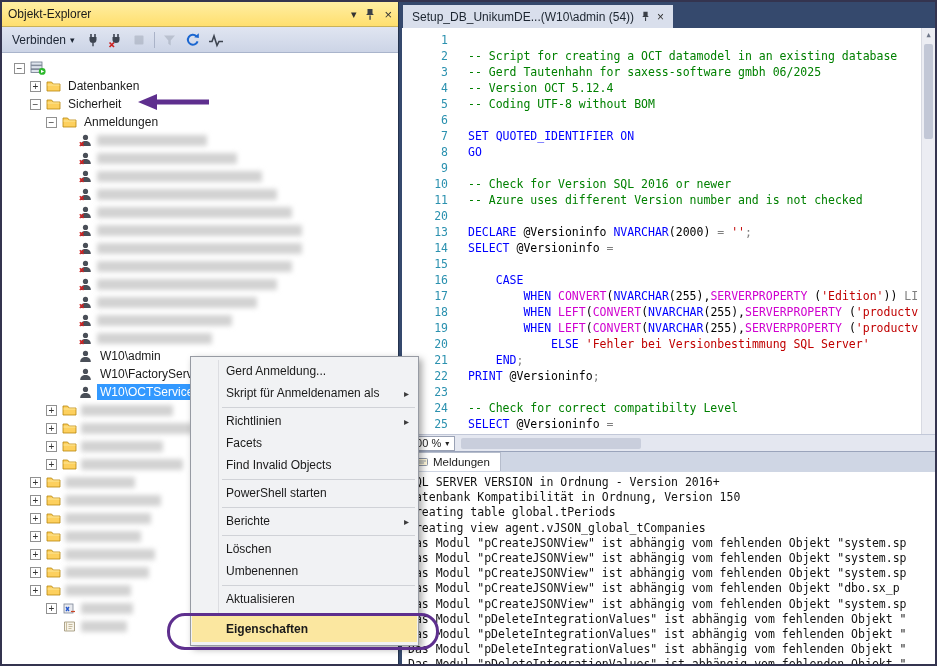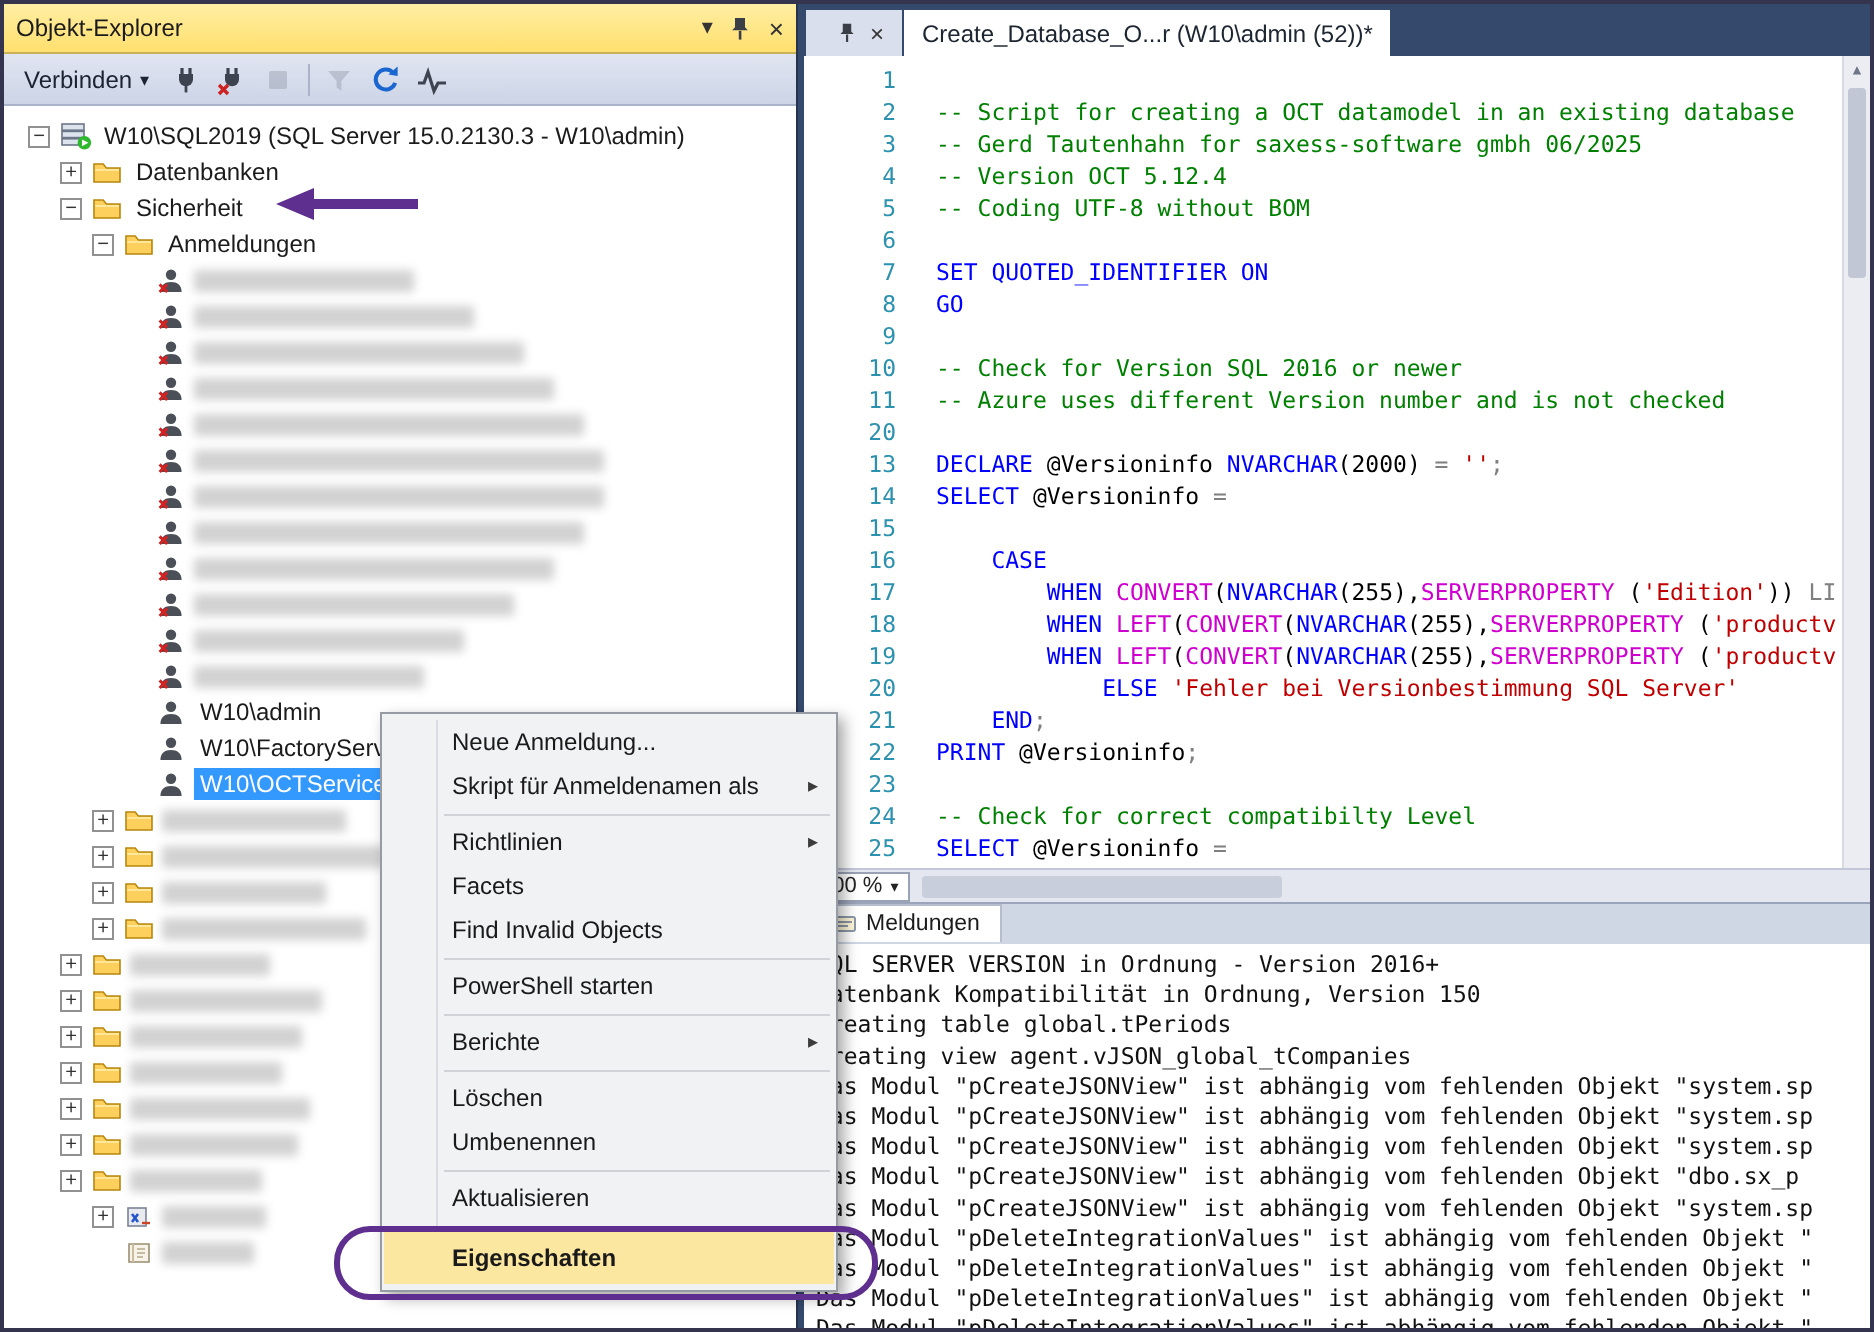--- a/index.html
+++ b/index.html
@@ -148,21 +148,20 @@
           <span class="expander">−</span>
           <span class="tree-icon">
             <svg width="16" height="14" viewBox="0 0 16 14">
               <rect x="1" y="1" width="11" height="3.1" fill="#dde3ec" stroke="#6b7688" stroke-width="0.8"></rect>
               <rect x="1" y="4.7" width="11" height="3.1" fill="#dde3ec" stroke="#6b7688" stroke-width="0.8"></rect>
               <rect x="1" y="8.4" width="11" height="3.1" fill="#dde3ec" stroke="#6b7688" stroke-width="0.8"></rect>
               <circle cx="12.2" cy="10.4" r="3.4" fill="#2eb82e"></circle>
               <path d="M11 8.7 L14.2 10.4 L11 12.1 Z" fill="#fff"></path>
             </svg>
           </span>
-          <span class="tree-label">W10\SQL2019 (SQL Server 15.0.2130.3 - W10\admin)</span>
         </div>
         <div class="tree-row" style="padding-left: 28px;">
           <span class="expander">+</span>
           <span class="tree-icon">
             <svg width="15" height="12" viewBox="0 0 15 12">
               <path d="M1 2 h4.6 L7.2 4 H14 v7 H1 Z" fill="#fdd05e" stroke="#b8860b" stroke-width="0.8"></path>
               <path d="M1.5 5 h12" stroke="#fce79a" stroke-width="1"></path>
             </svg>
           </span>
           <span class="tree-label">Datenbanken</span>
@@ -480,30 +479,28 @@
             </svg>
           </span>
           <span class="blur-bar" style="width: 46px;"></span>
         </div>
       </div>
   </aside>
 
   <main class="right">
     <div class="tabbar" id="tabbar">
         <div class="tab pinned-tab">
+          <span>Setup_DB_UnikumDE...(W10\admin (54))</span>
           <span class="tpin">
             <svg width="9" height="11" viewBox="0 0 10 13">
               <path d="M2.5 1 h5 v4.6 l1.4 1.5 h-7.8 L2.5 5.6 Z" fill="#3a3f47"></path>
               <rect x="4.4" y="7.4" width="1.3" height="4.4" fill="#3a3f47"></rect>
             </svg>
           </span>
           <span class="tclose">×</span>
-        </div>
-        <div class="tab active-tab">
-          <span>Create_Database_O...r (W10\admin (52))*</span>
         </div>
       </div>
 
     <div class="editor">
       <div class="gutter" id="gutter">
           <div>1</div>
           <div>2</div>
           <div>3</div>
           <div>4</div>
           <div>5</div>
@@ -554,21 +551,21 @@
             </svg>
           <span>Meldungen</span>
         </div>
       </div>
       <div class="msg-body" id="messages"><div>SQL SERVER VERSION in Ordnung - Version 2016+</div><div>Datenbank Kompatibilität in Ordnung, Version 150</div><div>Creating table global.tPeriods</div><div>Creating view agent.vJSON_global_tCompanies</div><div>Das Modul "pCreateJSONView" ist abhängig vom fehlenden Objekt "system.sp</div><div>Das Modul "pCreateJSONView" ist abhängig vom fehlenden Objekt "system.sp</div><div>Das Modul "pCreateJSONView" ist abhängig vom fehlenden Objekt "system.sp</div><div>Das Modul "pCreateJSONView" ist abhängig vom fehlenden Objekt "dbo.sx_p</div><div>Das Modul "pCreateJSONView" ist abhängig vom fehlenden Objekt "system.sp</div><div>Das Modul "pDeleteIntegrationValues" ist abhängig vom fehlenden Objekt "</div><div>Das Modul "pDeleteIntegrationValues" ist abhängig vom fehlenden Objekt "</div><div>Das Modul "pDeleteIntegrationValues" ist abhängig vom fehlenden Objekt "</div><div>Das Modul "pDeleteIntegrationValues" ist abhängig vom fehlenden Objekt "</div></div>
     </div>
   </main>
 
   <div class="ctx" id="ctx">
       <div class="ctx-item">
-        <span>Neue Anmeldung...</span>
+        <span>Gerd Anmeldung...</span>
       </div>
       <div class="ctx-item">
         <span>Skript für Anmeldenamen als</span>
         <span class="subarrow">▸</span>
       </div>
       <div class="ctx-sep"></div>
       <div class="ctx-item">
         <span>Richtlinien</span>
         <span class="subarrow">▸</span>
       </div>

